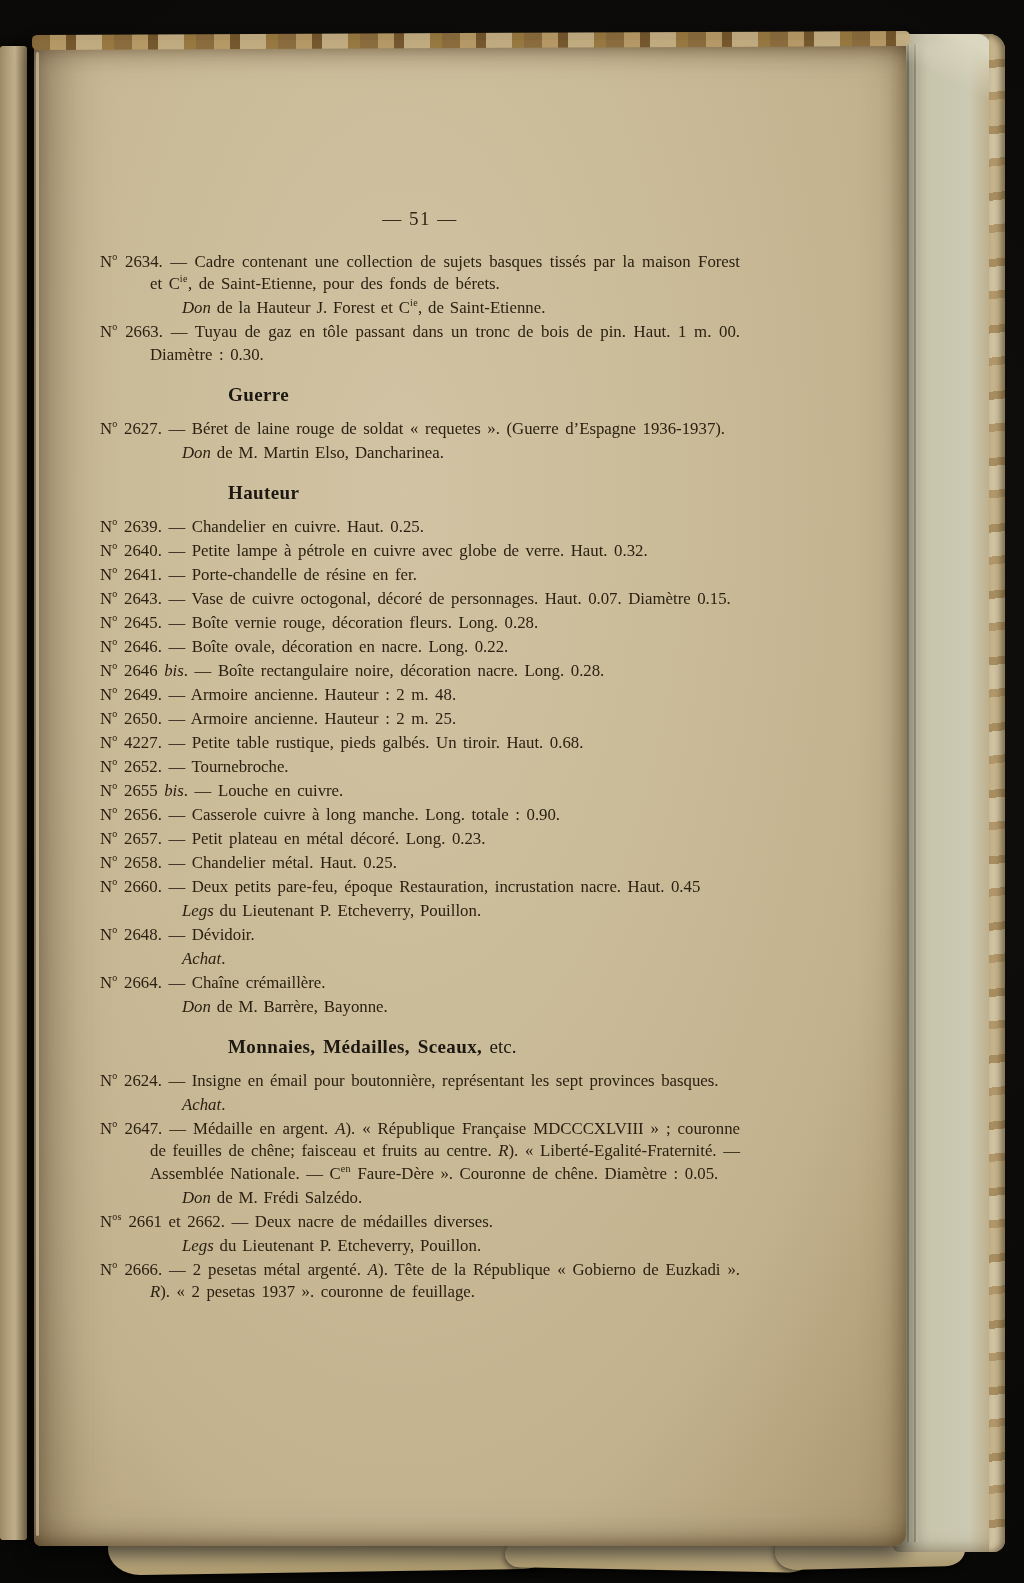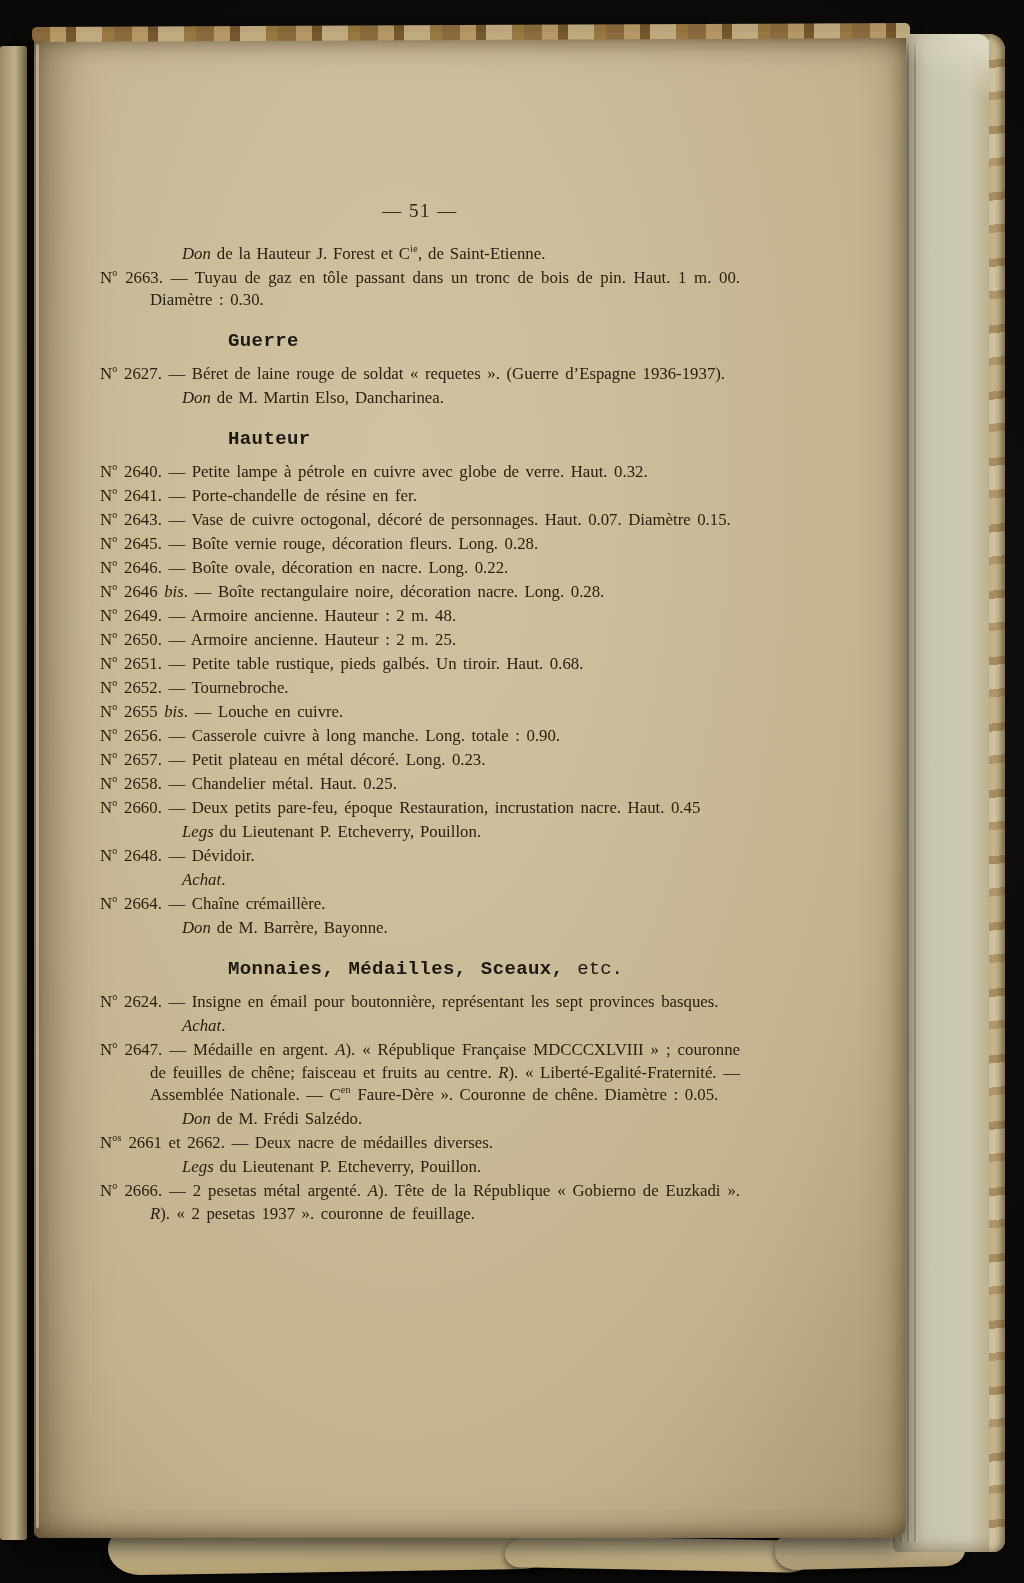--- a/index.html
+++ b/index.html
@@ -57,21 +57,21 @@
   .stack-deckle {
     position: absolute; right: 0; top: 0; bottom: 0; width: 16px;
     border-radius: 0 16px 12px 0;
     background: repeating-linear-gradient(174deg,
       #c6b48c 0 26px, #a98f60 26px 34px, #d0c3a0 34px 58px, #b2986a 58px 66px);
     box-shadow: inset -4px 0 6px rgba(55,40,18,0.55);
   }
 
   
   .page {
-    position: absolute; left: 34px; top: 32px; width: 872px; height: 1506px;
+    position: absolute; left: 34px; top: 40px; width: 872px; height: 1506px;
     background: radial-gradient(ellipse at 42% 30%, #d1c3a3 0%, #cabb98 40%, #c2b18d 72%, #ab9872 97%);
     border-radius: 2px 5px 12px 7px;
     box-shadow:
       inset 0 16px 24px -12px rgba(70,50,25,0.80),
       inset 0 -12px 20px -10px rgba(70,50,25,0.55),
       inset -16px 0 34px -12px rgba(90,70,40,0.50),
       inset 32px 0 54px -18px rgba(60,42,20,0.55),
       0 9px 20px rgba(0,0,0,0.65);
   }
   .page::before { 
@@ -88,21 +88,21 @@
   
   .content {
     position: absolute; left: 66px; top: 168px; width: 640px;
     color: #2b2113; font-size: 16.8px; line-height: 22.5px;
   }
   .page-number {
     text-align: center; font-size: 19px; letter-spacing: 1.5px;
     color: #2e2515; margin: 0 0 20px 0;
   }
   .section-heading {
-    font-family: Liberation Mono, monospace;
+    font-family: Liberation Serif, serif;
     font-size: 19px; font-weight: 700; color: #1d1812;
     letter-spacing: 0.4px; word-spacing: 2.5px;
     margin: 18px 0 11px 128px;
   }
   .section-heading .tail { font-weight: 400; font-size: 19px; letter-spacing: 0; }
   .entry {
     margin: 0 0 1.5px 0; padding-left: 50px; text-indent: -50px;
     text-align: justify; word-spacing: 0.14em;
   }
   .entry .num { white-space: nowrap; }
@@ -125,36 +125,40 @@
   <div class="stack-fold"></div>
   <div class="stack-deckle"></div>
 </div>
 
 <div class="page">
   <div class="content">
     <div class="page-number">— 51 —</div>
     <div id="sections">
         <section>
           <div class="entry-block">
+            <p class="entry"><span class="num"><span>N</span><sup>o</sup><span> 2634.</span></span><span class="dash"> — </span><span class="body"><span>Cadre contenant une collection de sujets basques tissés par la maison Forest et C</span><sup>ie</sup><span>, de Saint-Etienne, pour des fonds de bérets.</span></span></p>
             <p class="credit"><i>Don</i><span> de la Hauteur J. Forest et C</span><sup>ie</sup><span>, de Saint-Etienne.</span></p>
           </div>
           <div class="entry-block">
             <p class="entry"><span class="num"><span>N</span><sup>o</sup><span> 2663.</span></span><span class="dash"> — </span><span class="body"><span>Tuyau de gaz en tôle passant dans un tronc de bois de pin. Haut. 1 m. 00. Diamètre : 0.30.</span></span></p>
           </div>
         </section>
         <section>
           <h2 class="section-heading"><span>Guerre</span></h2>
           <div class="entry-block">
             <p class="entry"><span class="num"><span>N</span><sup>o</sup><span> 2627.</span></span><span class="dash"> — </span><span class="body"><span>Béret de laine rouge de soldat « requetes ». (Guerre d’Espagne 1936-1937).</span></span></p>
             <p class="credit"><i>Don</i><span> de M. Martin Elso, Dancharinea.</span></p>
           </div>
         </section>
         <section>
           <h2 class="section-heading"><span>Hauteur</span></h2>
           <div class="entry-block">
+            <p class="entry"><span class="num"><span>N</span><sup>o</sup><span> 2639.</span></span><span class="dash"> — </span><span class="body"><span>Chandelier en cuivre. Haut. 0.25.</span></span></p>
+          </div>
+          <div class="entry-block">
             <p class="entry"><span class="num"><span>N</span><sup>o</sup><span> 2640.</span></span><span class="dash"> — </span><span class="body"><span>Petite lampe à pétrole en cuivre avec globe de verre. Haut. 0.32.</span></span></p>
           </div>
           <div class="entry-block">
             <p class="entry"><span class="num"><span>N</span><sup>o</sup><span> 2641.</span></span><span class="dash"> — </span><span class="body"><span>Porte-chandelle de résine en fer.</span></span></p>
           </div>
           <div class="entry-block">
             <p class="entry"><span class="num"><span>N</span><sup>o</sup><span> 2643.</span></span><span class="dash"> — </span><span class="body"><span>Vase de cuivre octogonal, décoré de personnages. Haut. 0.07. Diamètre 0.15.</span></span></p>
           </div>
           <div class="entry-block">
             <p class="entry"><span class="num"><span>N</span><sup>o</sup><span> 2645.</span></span><span class="dash"> — </span><span class="body"><span>Boîte vernie rouge, décoration fleurs. Long. 0.28.</span></span></p>
@@ -165,21 +169,21 @@
           <div class="entry-block">
             <p class="entry"><span class="num"><span>N</span><sup>o</sup><span> 2646 </span><i>bis</i><span>.</span></span><span class="dash"> — </span><span class="body"><span>Boîte rectangulaire noire, décoration nacre. Long. 0.28.</span></span></p>
           </div>
           <div class="entry-block">
             <p class="entry"><span class="num"><span>N</span><sup>o</sup><span> 2649.</span></span><span class="dash"> — </span><span class="body"><span>Armoire ancienne. Hauteur : 2 m. 48.</span></span></p>
           </div>
           <div class="entry-block">
             <p class="entry"><span class="num"><span>N</span><sup>o</sup><span> 2650.</span></span><span class="dash"> — </span><span class="body"><span>Armoire ancienne. Hauteur : 2 m. 25.</span></span></p>
           </div>
           <div class="entry-block">
-            <p class="entry"><span class="num"><span>N</span><sup>o</sup><span> 2651.</span></span><span class="dash"> — </span><span class="body"><span>Petite table rustique, pieds galbés. Un tiroir. Haut. 0.68.</span></span></p>
+            <p class="entry"><span class="num"><span>N</span><sup>o</sup><span> 4227.</span></span><span class="dash"> — </span><span class="body"><span>Petite table rustique, pieds galbés. Un tiroir. Haut. 0.68.</span></span></p>
           </div>
           <div class="entry-block">
             <p class="entry"><span class="num"><span>N</span><sup>o</sup><span> 2652.</span></span><span class="dash"> — </span><span class="body"><span>Tournebroche.</span></span></p>
           </div>
           <div class="entry-block">
             <p class="entry"><span class="num"><span>N</span><sup>o</sup><span> 2655 </span><i>bis</i><span>.</span></span><span class="dash"> — </span><span class="body"><span>Louche en cuivre.</span></span></p>
           </div>
           <div class="entry-block">
             <p class="entry"><span class="num"><span>N</span><sup>o</sup><span> 2656.</span></span><span class="dash"> — </span><span class="body"><span>Casserole cuivre à long manche. Long. totale : 0.90.</span></span></p>
           </div>

